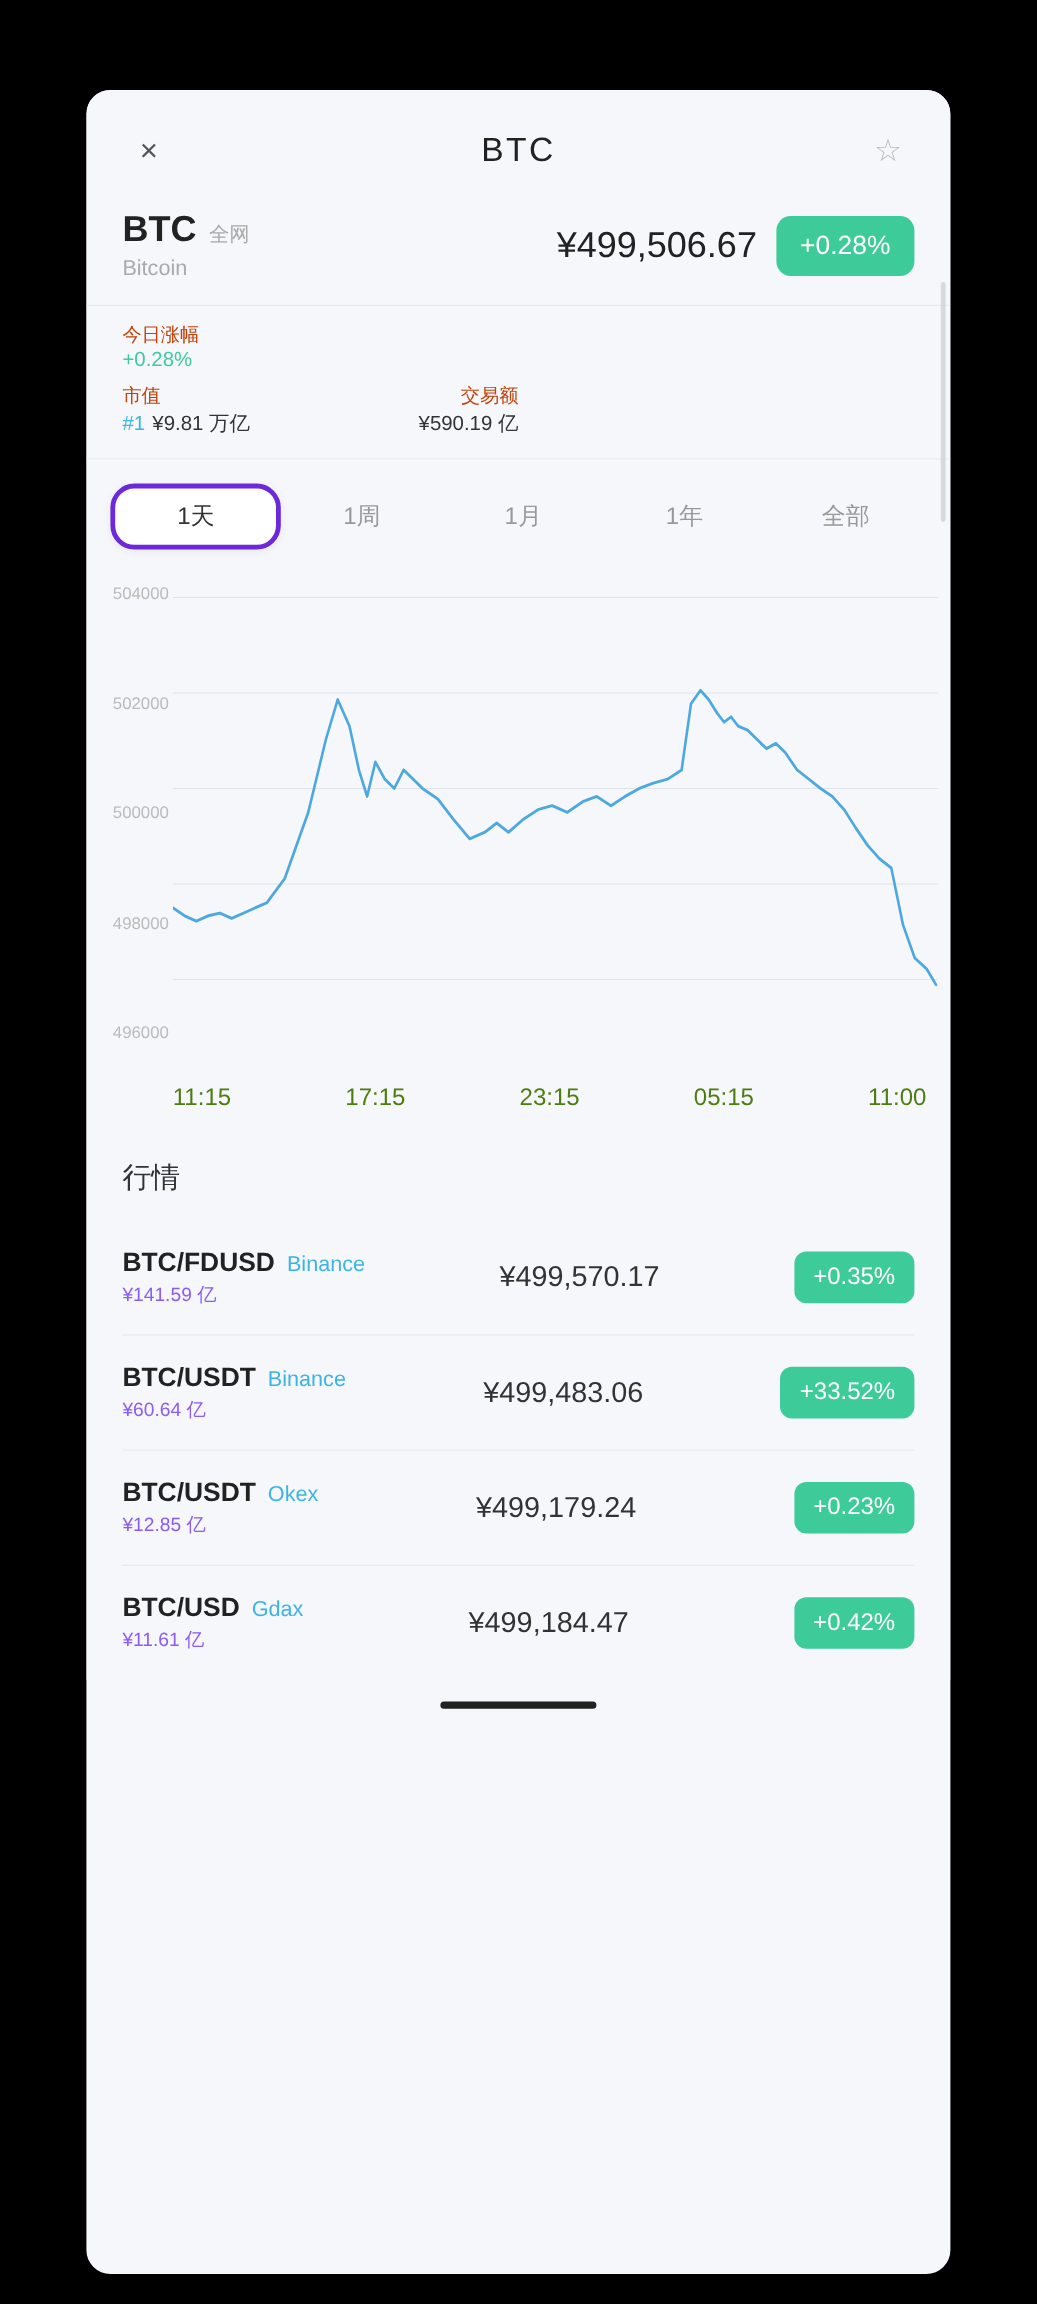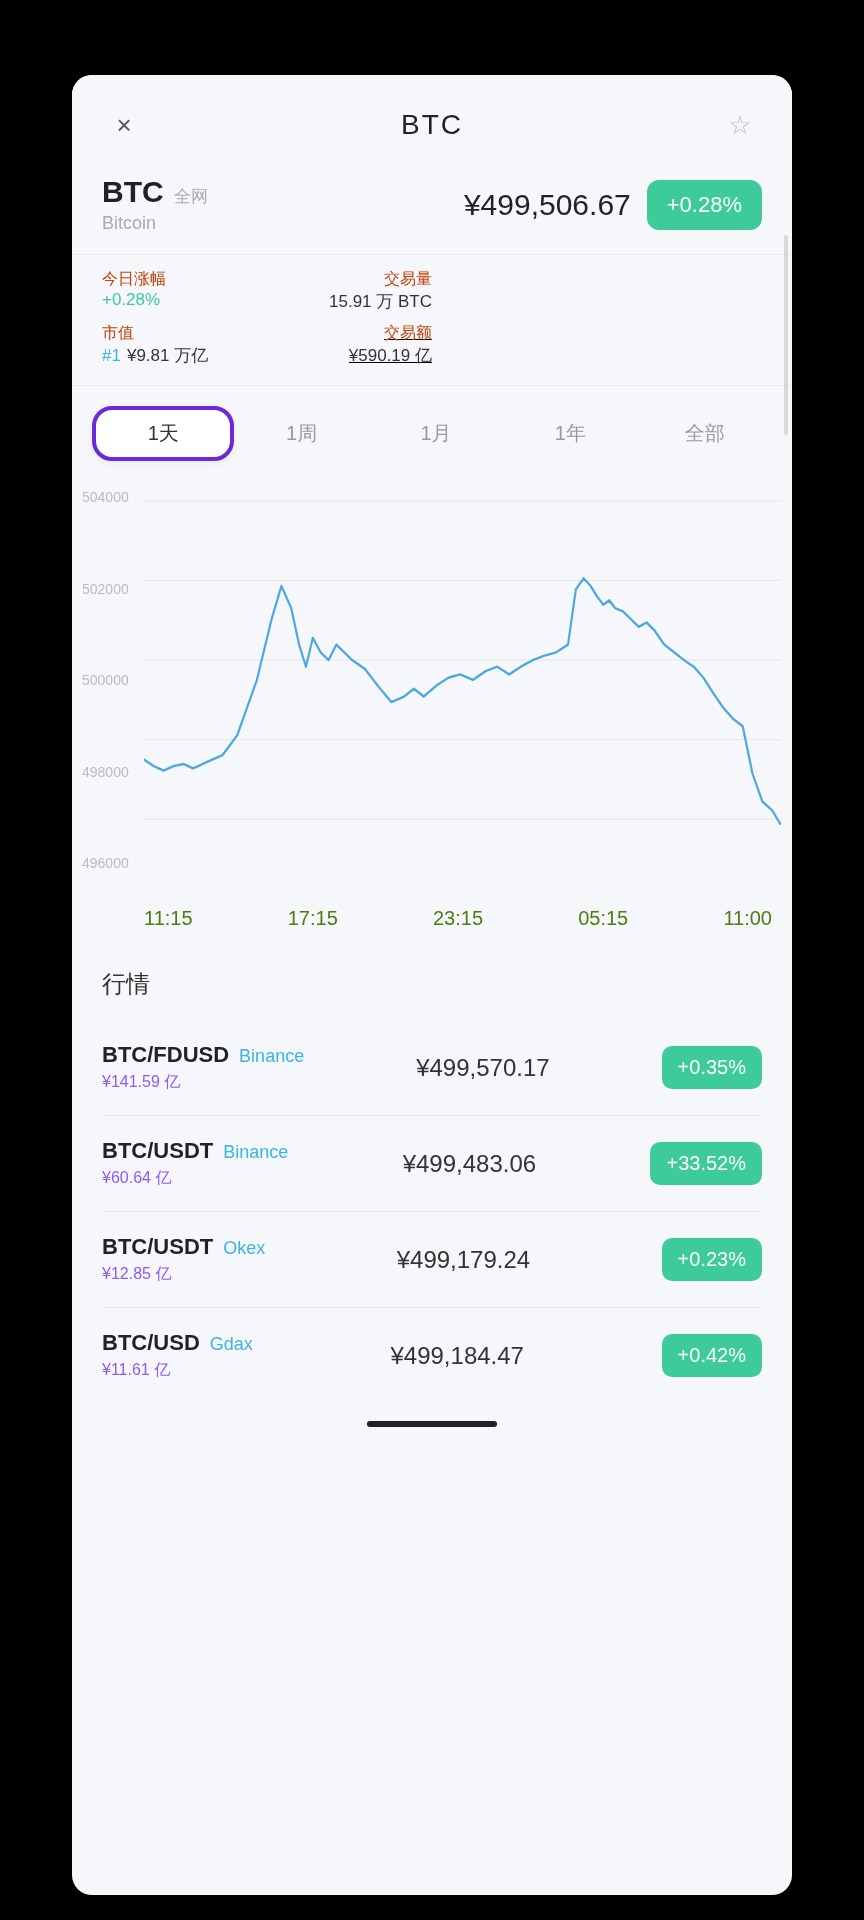--- a/index.html
+++ b/index.html
@@ -154,21 +154,21 @@
       width: 100%;
       height: 420px;
       position: relative;
     }
     .chart-svg {
       width: 100%;
       height: 100%;
     }
     .chart-y-labels {
       position: absolute;
-      left: 0;
+      left: 12px;
       top: 0;
       height: 100%;
       display: flex;
       flex-direction: column;
       justify-content: space-between;
       padding: 8px 0 30px;
     }
     .y-label {
       font-size: 14px;
       color: #bbb;
@@ -289,31 +289,27 @@
       <span class="change-badge">+0.28%</span>
     </div>
   </div>
 
   <div class="stats-section">
     <div class="stats-grid">
       <div class="stat-item">
         <span class="stat-label">今日涨幅</span>
         <span class="stat-value" style="color:#3ecb9a;">+0.28%</span>
       </div>
-      <div class="stat-item" style="text-align:right;">
-        <span class="stat-label">交易量</span>
-        <span class="stat-value">15.91 万 BTC</span>
-      </div>
       <div class="stat-item" style="grid-column:1;">
         <span class="stat-label">市值</span>
         <span class="stat-value">
           <span style="color:#3cb4e5;margin-right:6px;">#1</span><span>¥9.81 万亿</span>
         </span>
       </div>
-      <div class="stat-item" style="text-align:right;text-decoration:underline;">
+      <div class="stat-item" style="text-align:right;">
         <span class="stat-label">交易额</span>
         <span class="stat-value">¥590.19 亿</span>
       </div>
     </div>
   </div>
 
   <div class="tabs-section">
     <div class="tab-item active">1天</div>
     <div class="tab-item">1周</div>
     <div class="tab-item">1月</div>

